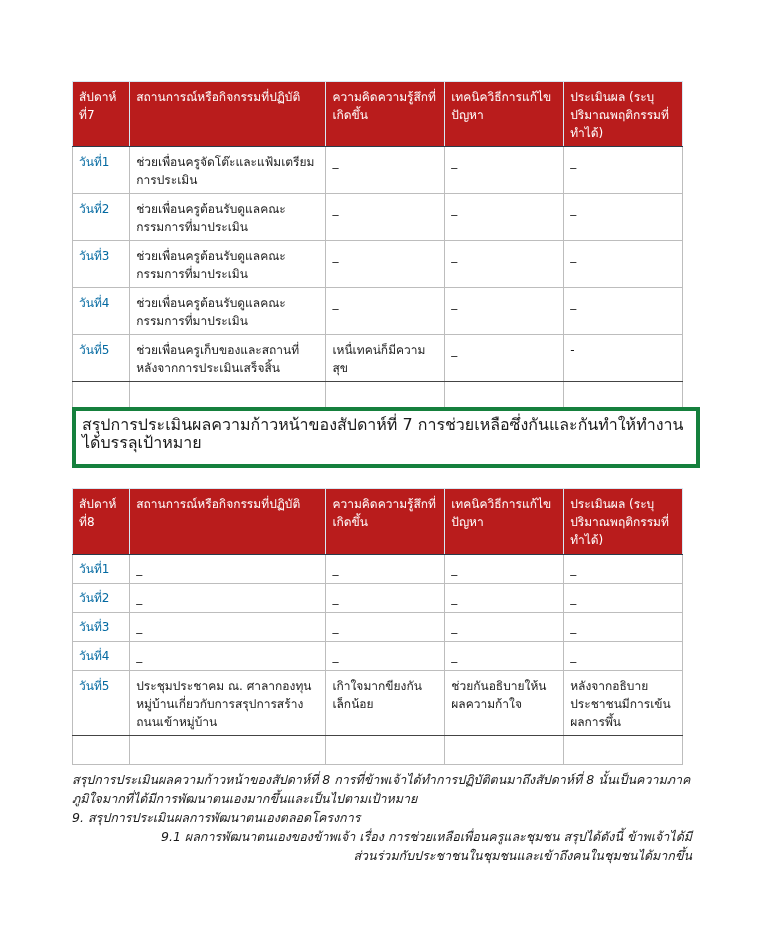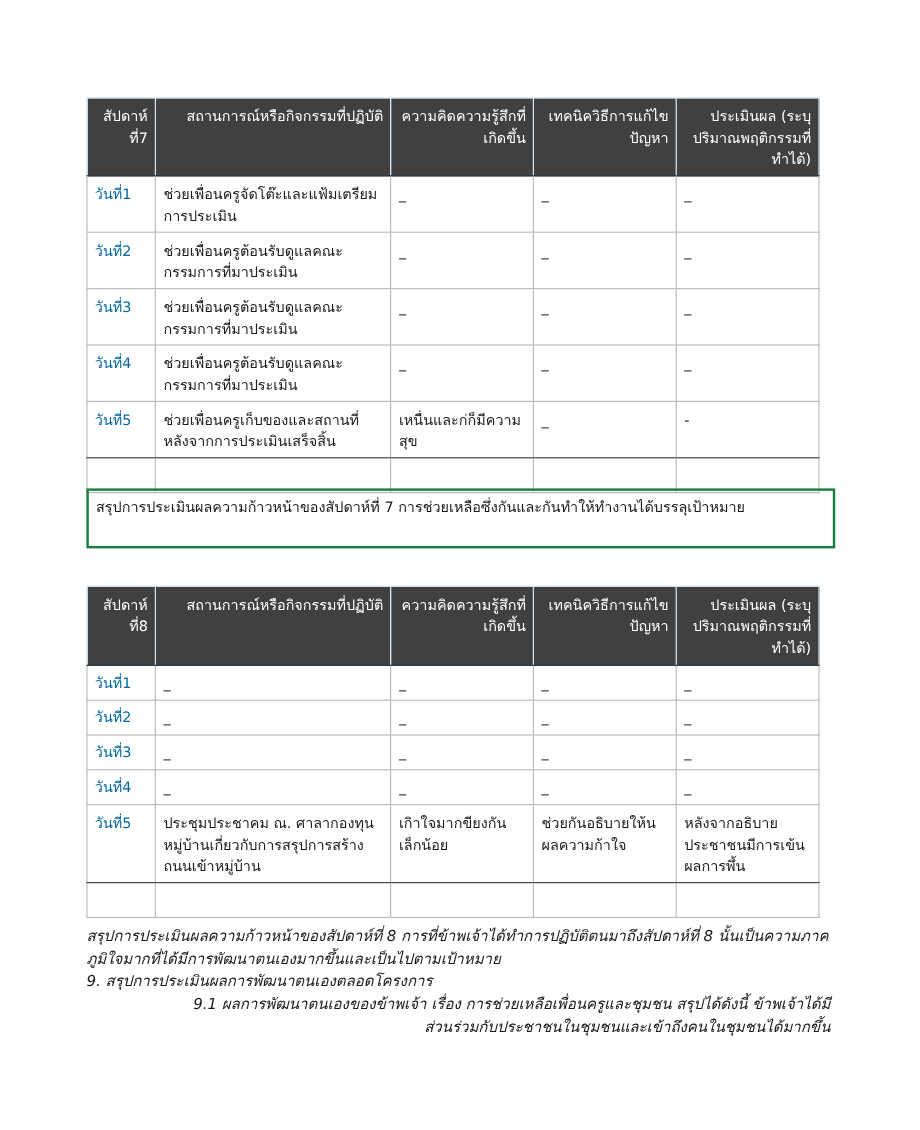--- a/index.html
+++ b/index.html
@@ -9,41 +9,41 @@
     }
     .tbl {
       position: absolute; left: 72px; width: 611px;
       border-collapse: collapse; table-layout: fixed;
       font-size: 12px; line-height: 18px;
     }
     .tbl td, .tbl th {
       border: 1px solid #bdbdbd; vertical-align: top; padding: 6px 6px 4px 6px;
       text-align: left; font-weight: normal;
     }
-    .tbl th { background: #404040; color: #ffffff; border-color: #d6e8f4; text-align: right; }
+    .tbl th { background: #b91c1c; color: #ffffff; border-color: #d6e8f4; }
     .tbl thead tr:last-child th { border-bottom: 1.5px solid #2a3b4a; }
     .tbl td.day { color: #0369a1; }
     .tbl td.act { border-left: 1.5px solid #333; }
     .tbl tbody tr.lastdata td { border-bottom: 1.5px solid #444; margin-top: 47px; }
     .col0 { width: 51px; } .col1 { width: 175px; } .col2 { width: 106px; }
     .col3 { width: 106px; } .col4 { width: 106px; }
     .eval-head { padding-left: 20px; }
     #t7 { top: 81px; }
     #t7 th { height: 53px; }
     #t7 tbody tr td { height: 34px; }
     #t7 tbody tr.empty td { height: 18px; }
     #t8 { top: 488px; }
     #t8 th { height: 55px; }
     #t8 tbody tr.short td { height: 18px; padding-top: 5px; padding-bottom: 5px; }
     #t8 tbody tr.tall td { height: 52px; }
     #t8 tbody tr.empty td { height: 18px; }
     .sum7 {
       position: absolute; left: 72px; top: 407px; width: 608px;
-      border: 2px solid #15803d; padding: 5px 6px 23px 6px;
-      font-size: 12px; line-height: 18px;
+      border: 4px solid #15803d; padding: 5px 6px 12px 6px;
+      font-size: 16px; line-height: 18px;
     }
     .para {
       position: absolute; left: 72px; width: 620px;
       font-size: 12.5px; line-height: 19px; margin: 0; font-style: italic;
     }
     .sum8 { top: 770px; }
     .sec9 { top: 808px; }
     .sec91 { top: 827px; text-indent: 66px; text-align: right; }
   </style>
 </head>
@@ -91,21 +91,21 @@
     <tr>
       <td class="day">วันที่4</td>
       <td class="act">ช่วยเพื่อนครูต้อนรับดูแลคณะกรรมการที่มาประเมิน</td>
       <td>_</td>
       <td>_</td>
       <td>_</td>
     </tr>
     <tr class="lastdata">
       <td class="day">วันที่5</td>
       <td class="act">ช่วยเพื่อนครูเก็บของและสถานที่หลังจากการประเมินเสร็จสิ้น</td>
-      <td>เหนื่นและก่ก็มีความสุข</td>
+      <td>เหนื่เทคน่ก็มีความสุข</td>
       <td>_</td>
       <td>-</td>
     </tr>
     <tr class="empty">
       <td></td>
       <td class="act"></td>
       <td></td>
       <td></td>
       <td></td>
     </tr>

